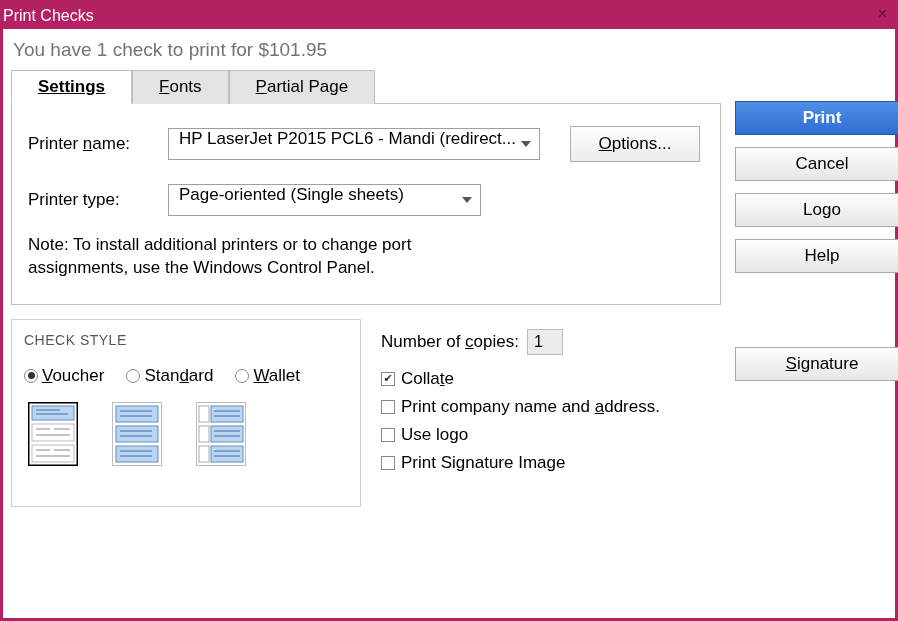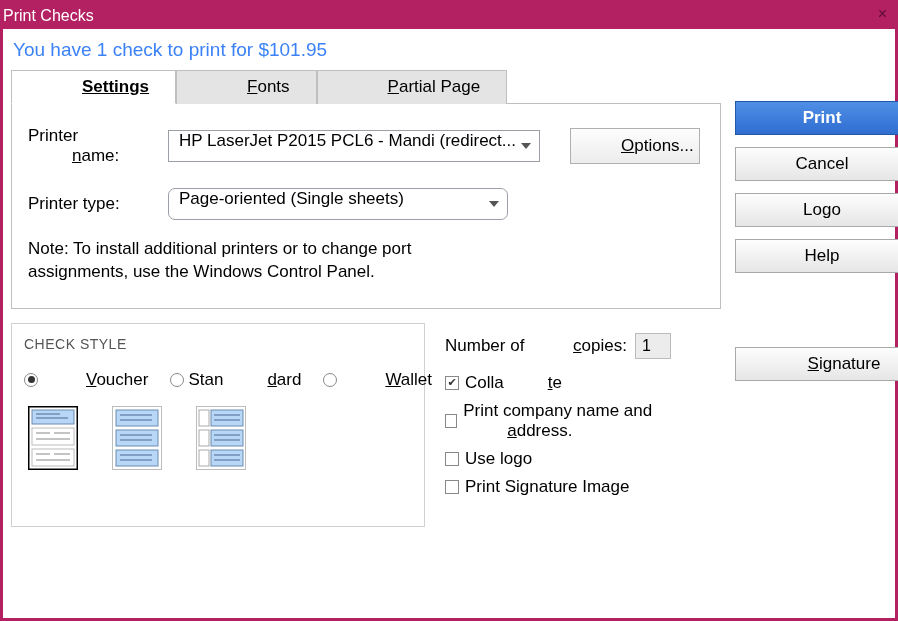--- a/index.html
+++ b/index.html
@@ -37,21 +37,21 @@
     right: 8px;
     top: 2px;
     font-size: 16px;
     cursor: pointer;
     color: #5a0d32;
   }
 
   .subhead {
     padding: 10px 10px 8px 10px;
     font-size: 19px;
-    color: #3b82f6;
+    color: #737373;
   }
 
   .body-area {
     display: flex;
     flex: 1;
     padding: 0 8px 8px 8px;
   }
 
   .left-col {
     flex: 1;
@@ -116,21 +116,21 @@
     position: absolute;
     right: 8px;
     top: 50%;
     transform: translateY(-50%);
     width: 0; height: 0;
     border-left: 5px solid transparent;
     border-right: 5px solid transparent;
     border-top: 6px solid #555;
   }
   .select-box.printer { width: 372px; }
-  .select-box.ptype { width: 340px; border-radius: 7px; }
+  .select-box.ptype { width: 313px; }
 
   .options-btn {
     width: 130px;
     height: 36px;
     border: 1px solid #b0b0b0;
     background: linear-gradient(#fdfdfd,#ececec);
     font-size: 17px;
     cursor: pointer;
     margin-left: 20px;
   }
@@ -144,22 +144,22 @@
   }
 
   .lower-row {
     display: flex;
     gap: 20px;
     margin-top: 14px;
   }
 
   .check-style-box {
     border: 1px solid #d0d0d0;
-    padding: 12px 12px 56px 12px;
-    width: 414px;
+    padding: 12px 12px 40px 12px;
+    width: 350px;
   }
   .sec-title {
     font-size: 14px;
     letter-spacing: 0.5px;
     text-transform: uppercase;
     color: #555;
     margin-bottom: 18px;
   }
   .radio-row {
     display: flex;
@@ -258,21 +258,21 @@
     display: block;
   }
   .right-btn.primary {
     background: linear-gradient(#4f8fe6,#2f6dd0);
     color: #ffffff;
     border: 1px solid #2358a9;
     font-weight: bold;
   }
   .spacer { height: 62px; }
 
-  .u { text-decoration: underline; margin-left: 44px; }
+  .u { text-decoration: underline; }
 </style>
 </head>
 <body>
 
 <div class="window">
 
   <div class="titlebar">
     <span>Print Checks</span>
     <span class="close">×</span>
   </div>

